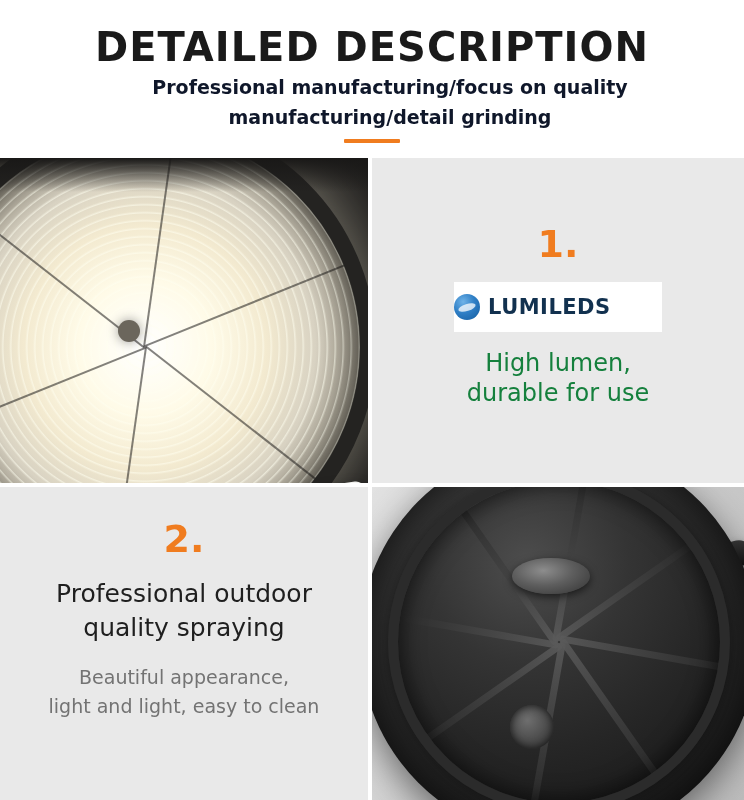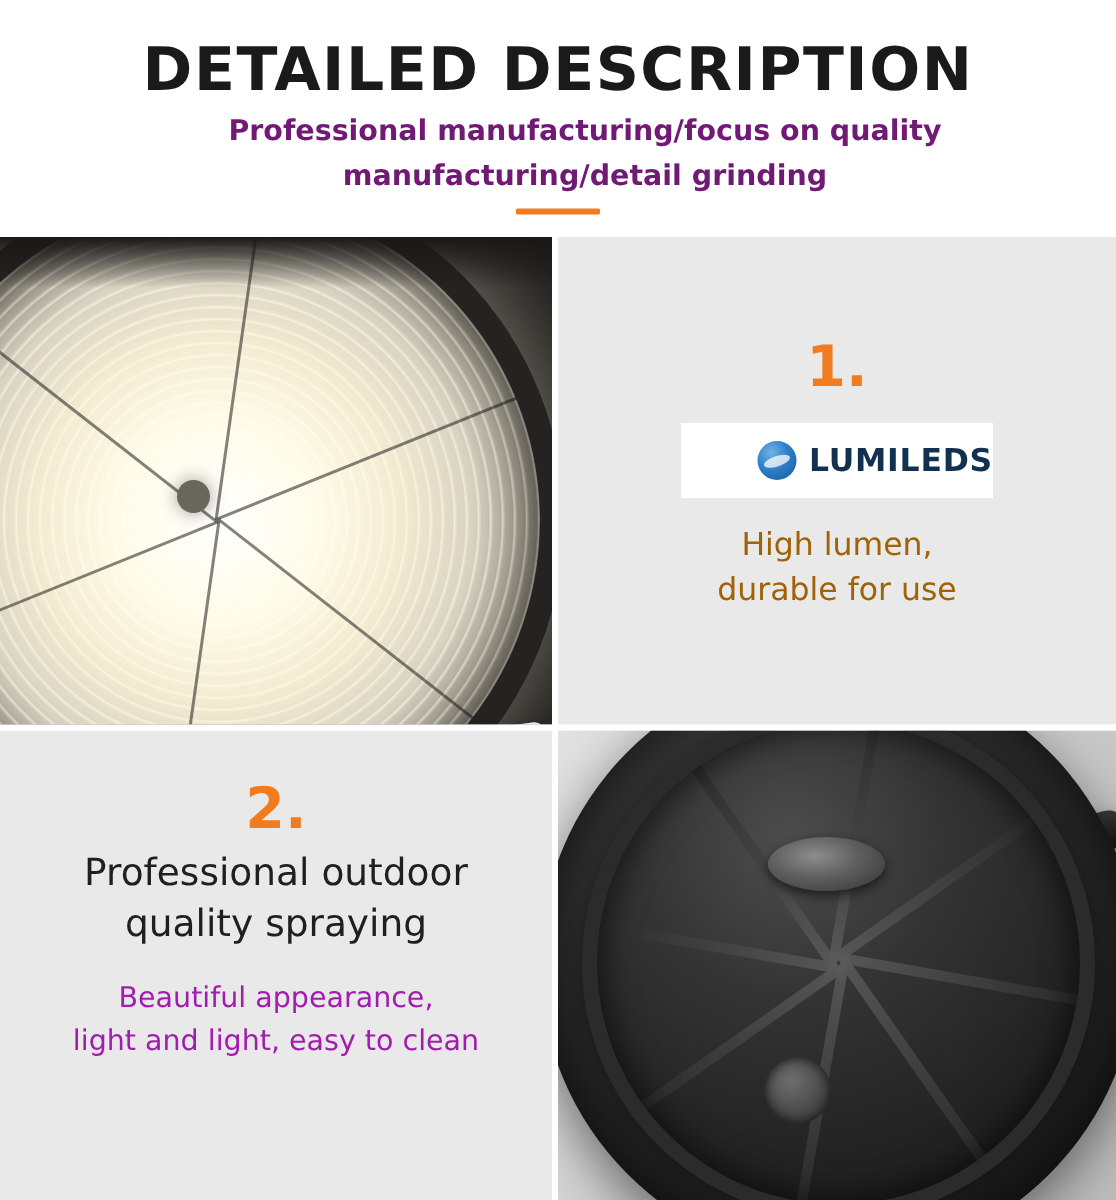--- a/index.html
+++ b/index.html
@@ -28,21 +28,21 @@
     font-size: 40px;
     font-weight: bold;
     letter-spacing: 1px;
     color: #1a1a1a;
     line-height: 46px;
   }
   .header-sub {
     margin-top: 4px;
     font-size: 19px;
     font-weight: bold;
-    color: #701a75;
+    color: #0f172a;
     line-height: 26px;
     padding-left: 36px;
   }
   .header-rule {
     width: 56px; height: 4px;
     background: #f07c1f;
     margin: 9px auto 0 auto;
     border-radius: 1px;
   }
 
@@ -136,21 +136,21 @@
     color: #f07c1f;
     line-height: 44px;
   }
   .num-1 { margin-top: 64px; }
   .brand-box {
     width: 208px; height: 50px;
     margin: 16px auto 0 auto;
     background: #ffffff;
     display: flex;
     align-items: center;
-    justify-content: flex-end;
+    justify-content: flex-start;
     gap: 8px;
   }
   .brand-mark {
     width: 26px; height: 26px;
     border-radius: 50%;
     background: radial-gradient(circle at 35% 30%, #6fb3e8 0%, #2f7fc6 45%, #135b9e 100%);
     position: relative;
     flex: none;
   }
   .brand-mark::after {
@@ -162,44 +162,44 @@
     transform: rotate(-18deg);
   }
   .brand-text {
     font-size: 21px;
     font-weight: bold;
     letter-spacing: 0.5px;
     color: #12314f;
   }
   .tr-caption {
     margin-top: 16px;
-    font-size: 21px;
-    color: #a16207;
+    font-size: 24px;
+    color: #15803d;
     line-height: 30px;
   }
 
   
   .panel-bl {
     position: absolute;
     left: 0; top: 329px;
     width: 368px; height: 313px;
     background: #e9e9e9;
     text-align: center;
   }
   .num-2 { margin-top: 30px; }
   .bl-head {
-    margin-top: 4px;
+    margin-top: 16px;
     font-size: 25px;
     color: #1f1f1f;
     line-height: 34px;
   }
   .bl-sub {
     margin-top: 18px;
     font-size: 19px;
-    color: #a21caf;
+    color: #737373;
     line-height: 29px;
   }
 
   
   .panel-br {
     position: absolute;
     left: 372px; top: 329px;
     width: 372px; height: 313px;
     overflow: hidden;
     background: #cfcfcf;

